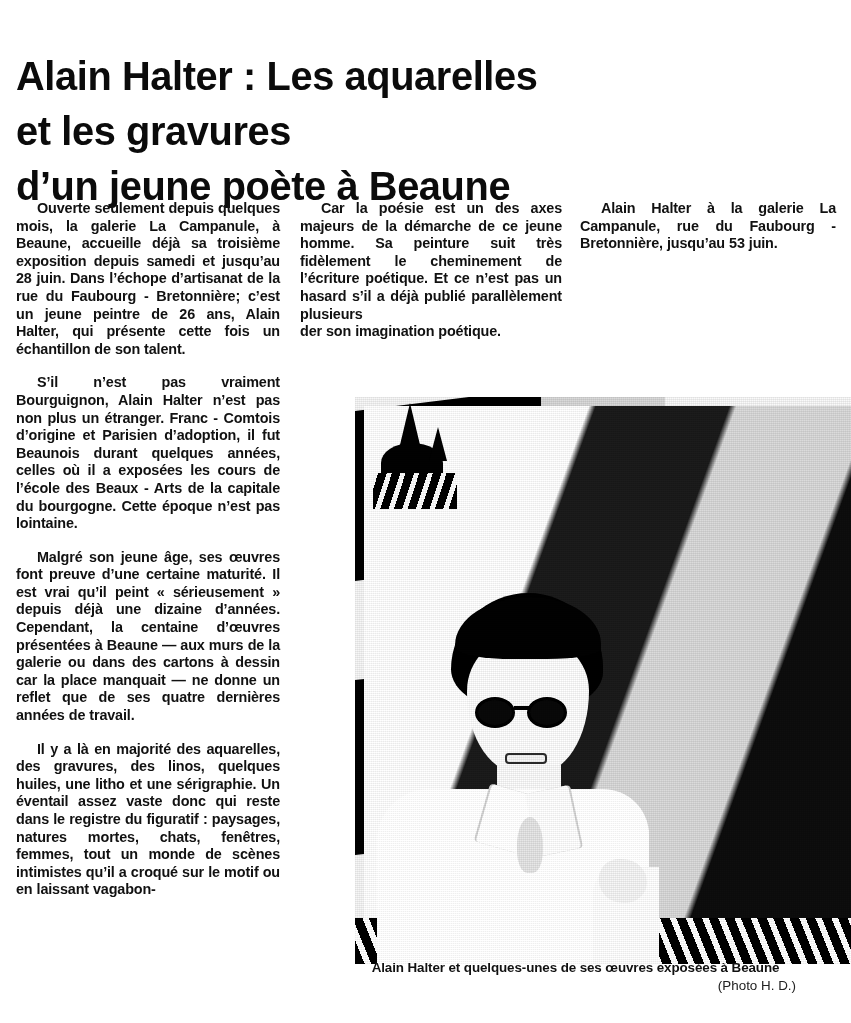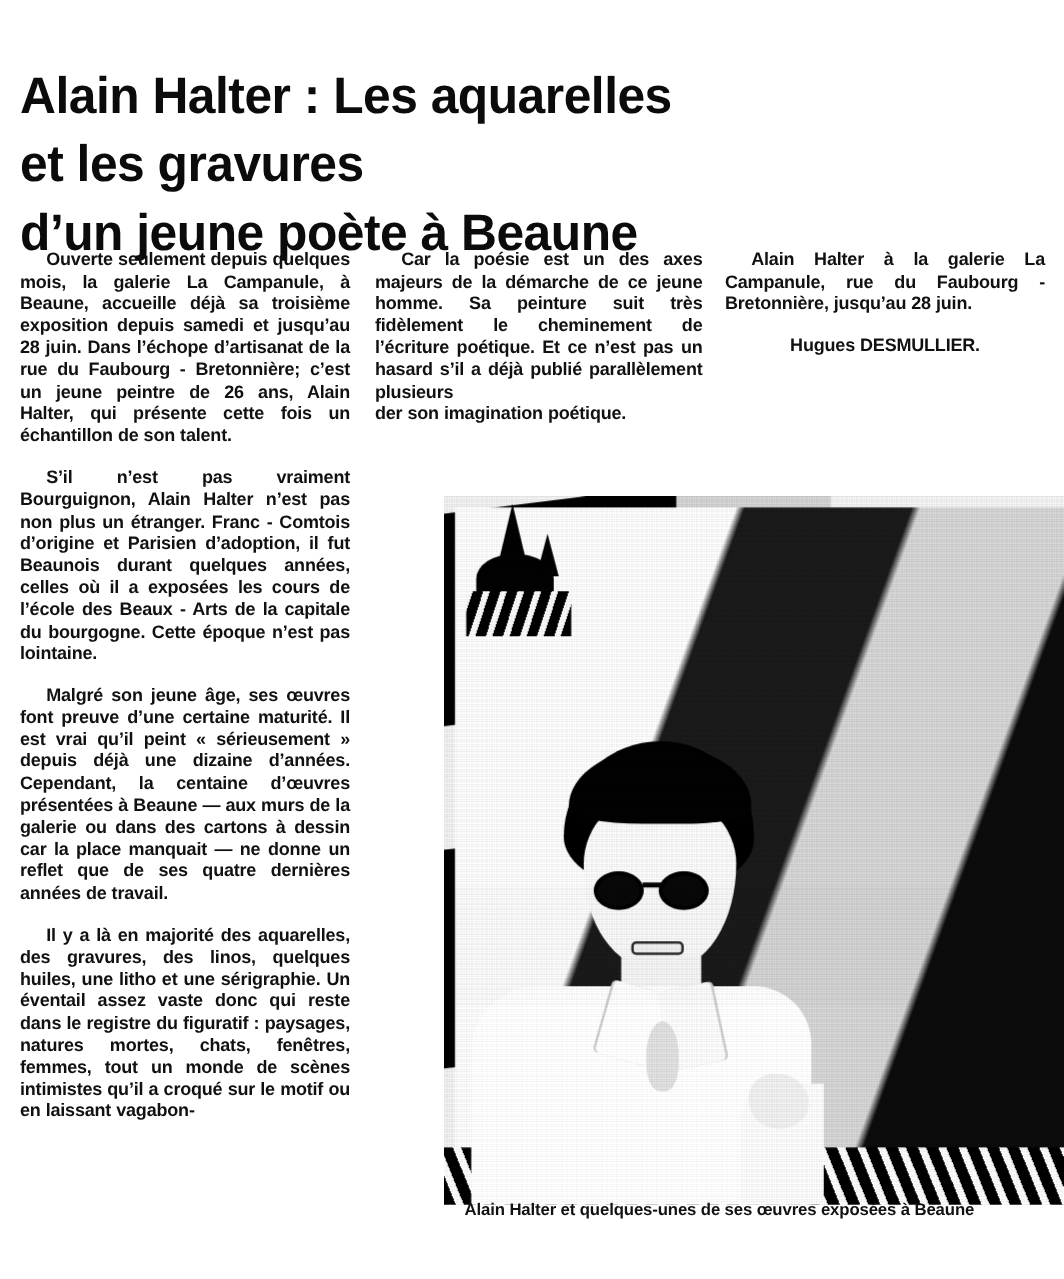--- a/index.html
+++ b/index.html
@@ -318,22 +318,21 @@
   <p class="para">Malgré son jeune âge, ses œuvres font preuve d’une certaine maturité. Il est vrai qu’il peint « sérieusement » depuis déjà une dizaine d’années. Cependant, la centaine d’œuvres présentées à Beaune — aux murs de la galerie ou dans des cartons à dessin car la place manquait — ne donne un reflet que de ses quatre dernières années de travail.</p>
   <p class="para last">Il y a là en majorité des aquarelles, des gravures, des linos, quelques huiles, une litho et une sérigraphie. Un éventail assez vaste donc qui reste dans le registre du figuratif : paysages, natures mortes, chats, fenêtres, femmes, tout un monde de scènes intimistes qu’il a croqué sur le motif ou en laissant vagabon-</p>
 </div>
 
 <div class="column" id="col-2">
   <p class="para last">Car la poésie est un des axes majeurs de la démarche de ce jeune homme. Sa peinture suit très fidèlement le cheminement de l’écriture poétique. Et ce n’est pas un hasard s’il a déjà publié parallèlement plusieurs</p>
   <p class="para no-indent">der son imagination poétique.</p>
 </div>
 
 <div class="column" id="col-3">
-  <p class="para">Alain Halter à la galerie La Campanule, rue du Faubourg - Bretonnière, jusqu’au 28 juin.</p>
-  <p class="para byline last">Hugues DESMULLIER.</p>
+  <p class="para">Alain Halter à la galerie La Campanule, rue du Faubourg - Bretonnière, jusqu’au 53 juin.</p>
 </div>
 
 <figure id="photo-figure">
   <div id="photo" role="img" aria-label="Alain Halter, jeune homme aux lunettes rondes et chemise blanche, devant un mur de galerie où sont accrochées plusieurs œuvres encadrées">
 
     <div class="wall" id="wall-left"></div>
     <div class="wall" id="wall-panel"></div>
     <div class="wall" id="wall-right"></div>
 
     <div class="wall" id="ceiling"></div>
@@ -404,13 +403,14 @@
     <div class="wall" id="man-arm"></div>
     <div class="wall" id="man-hand"></div>
 
     <div id="grain"></div>
     <div id="photo-soften"></div>
   </div>
 </figure>
 
 <figcaption id="caption">
   <span id="caption-main">Alain Halter et quelques-unes de ses œuvres exposées à Beaune</span>
+  <span id="caption-credit">(Photo H. D.)</span>
 </figcaption>
 
 </body></html>

